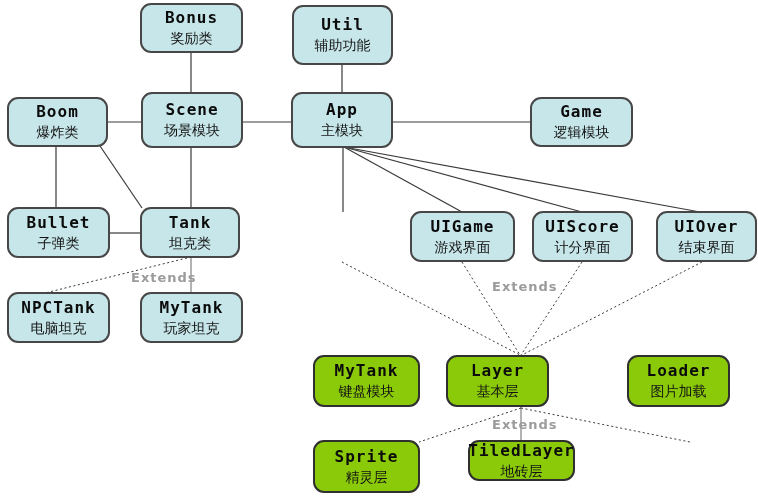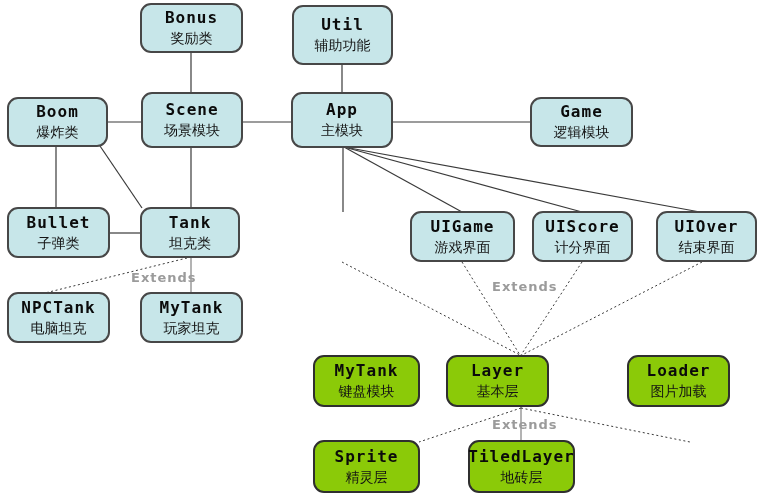--- a/index.html
+++ b/index.html
@@ -123,21 +123,21 @@
   </div>
   <div class="node green" style="left:627px;top:355px;width:103px;height:52px">
     <div class="nname">Loader</div>
     <div class="ndesc">图片加载</div>
   </div>
 
   <div class="node green" style="left:313px;top:440px;width:107px;height:53px">
     <div class="nname">Sprite</div>
     <div class="ndesc">精灵层</div>
   </div>
-  <div class="node green" style="left:468px;top:440px;width:107px;height:53px">
+  <div class="node green" style="left:468px;top:440px;width:107px;height:41px">
     <div class="nname">TiledLayer</div>
     <div class="ndesc">地砖层</div>
   </div>
 
   <div class="extends" style="left:131px;top:270px">Extends</div>
   <div class="extends" style="left:492px;top:279px">Extends</div>
   <div class="extends" style="left:492px;top:417px">Extends</div>
 
 </div>
 

